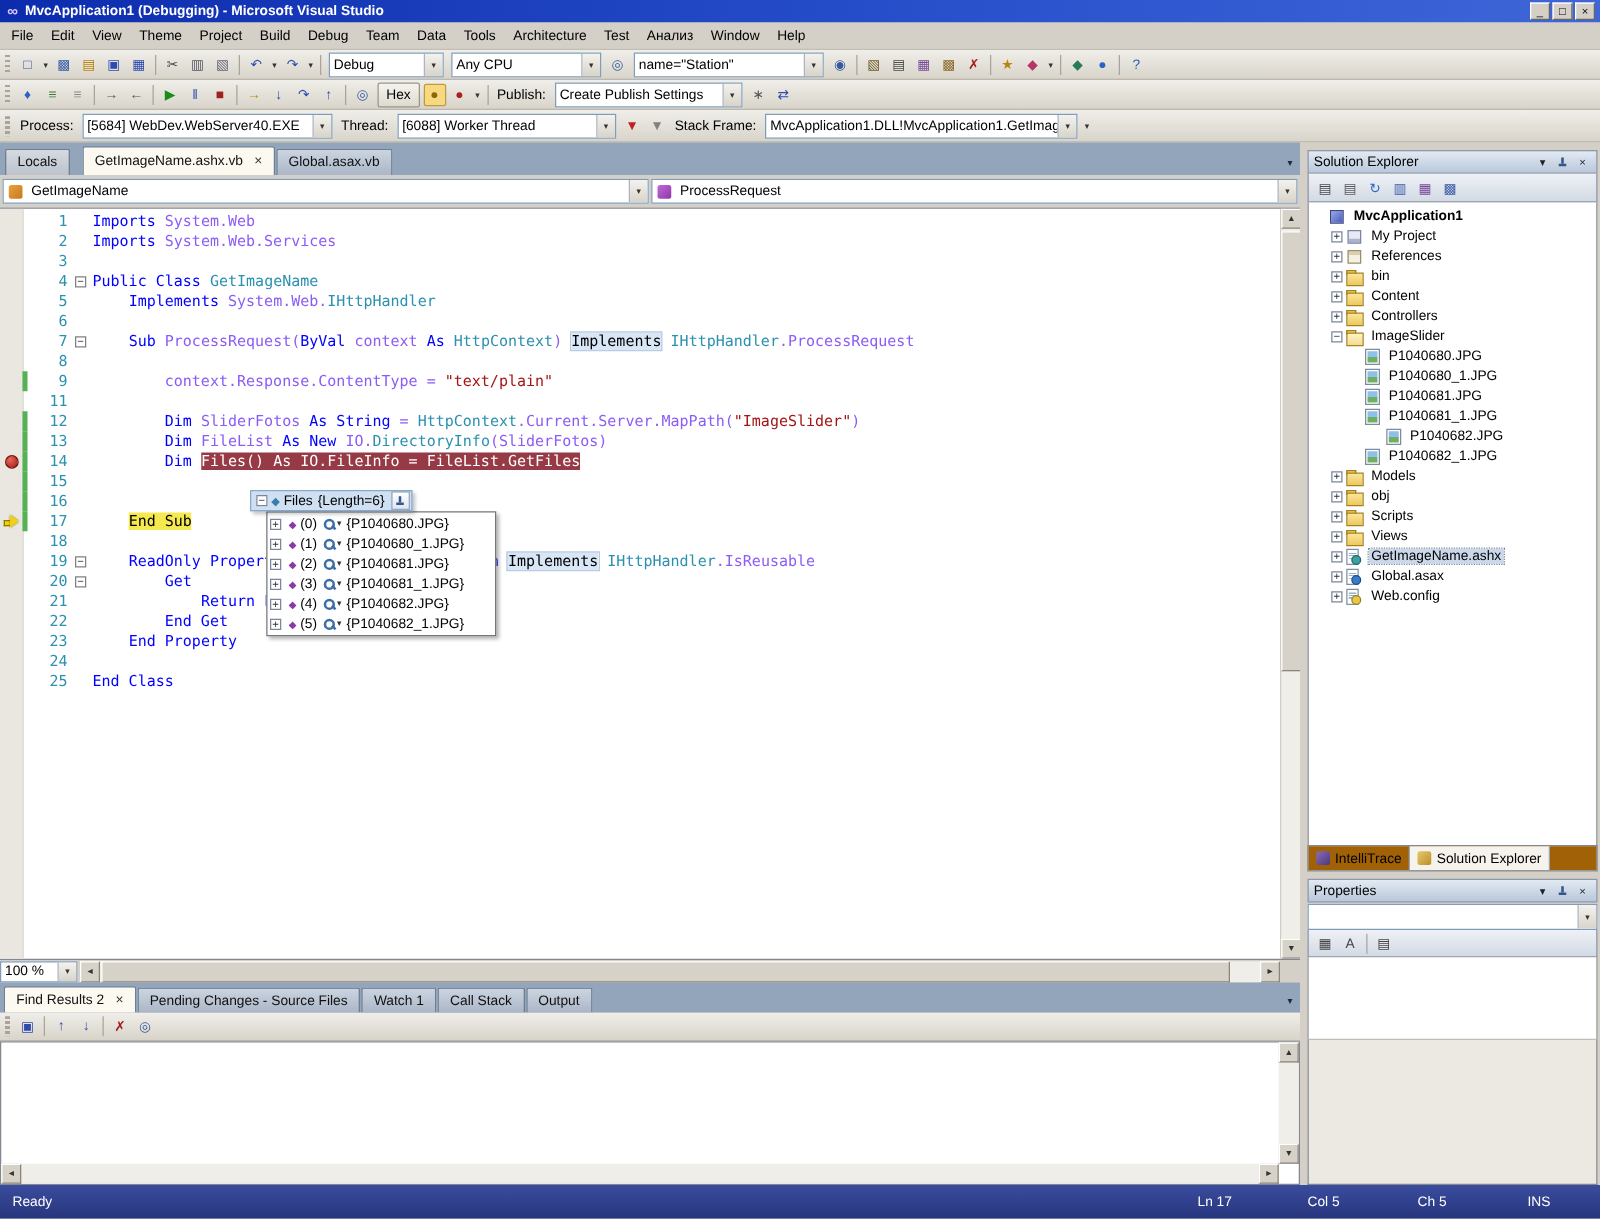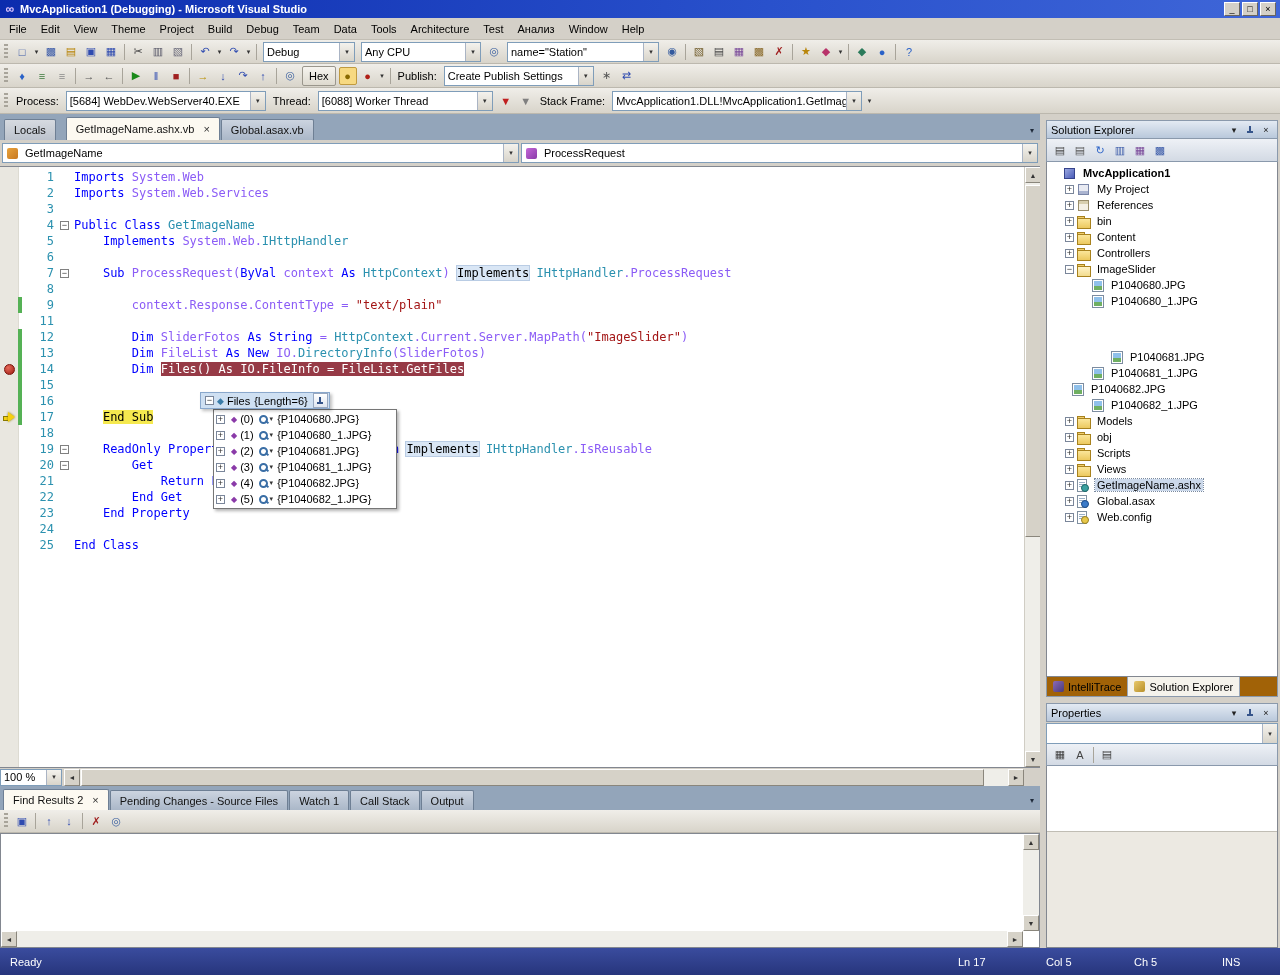--- a/index.html
+++ b/index.html
@@ -657,31 +657,31 @@
             <div class="trow" style="padding-left: 32px;">
               <span class="exp hidden"></span>
               <span class="tico ico-image"></span>
               <span class="tlbl">P1040680.JPG</span>
             </div>
             <div class="trow" style="padding-left: 32px;">
               <span class="exp hidden"></span>
               <span class="tico ico-image"></span>
               <span class="tlbl">P1040680_1.JPG</span>
             </div>
-            <div class="trow" style="padding-left: 51px; margin-top: 40px;">
+            <div class="trow" style="padding-left: 32px;">
               <span class="exp hidden"></span>
               <span class="tico ico-image"></span>
               <span class="tlbl">P1040681.JPG</span>
             </div>
             <div class="trow" style="padding-left: 32px;">
               <span class="exp hidden"></span>
               <span class="tico ico-image"></span>
               <span class="tlbl">P1040681_1.JPG</span>
             </div>
-            <div class="trow" style="padding-left: 12px;">
+            <div class="trow" style="padding-left: 49px;">
               <span class="exp hidden"></span>
               <span class="tico ico-image"></span>
               <span class="tlbl">P1040682.JPG</span>
             </div>
             <div class="trow" style="padding-left: 32px;">
               <span class="exp hidden"></span>
               <span class="tico ico-image"></span>
               <span class="tlbl">P1040682_1.JPG</span>
             </div>
             <div class="trow" style="padding-left: 18px;">

